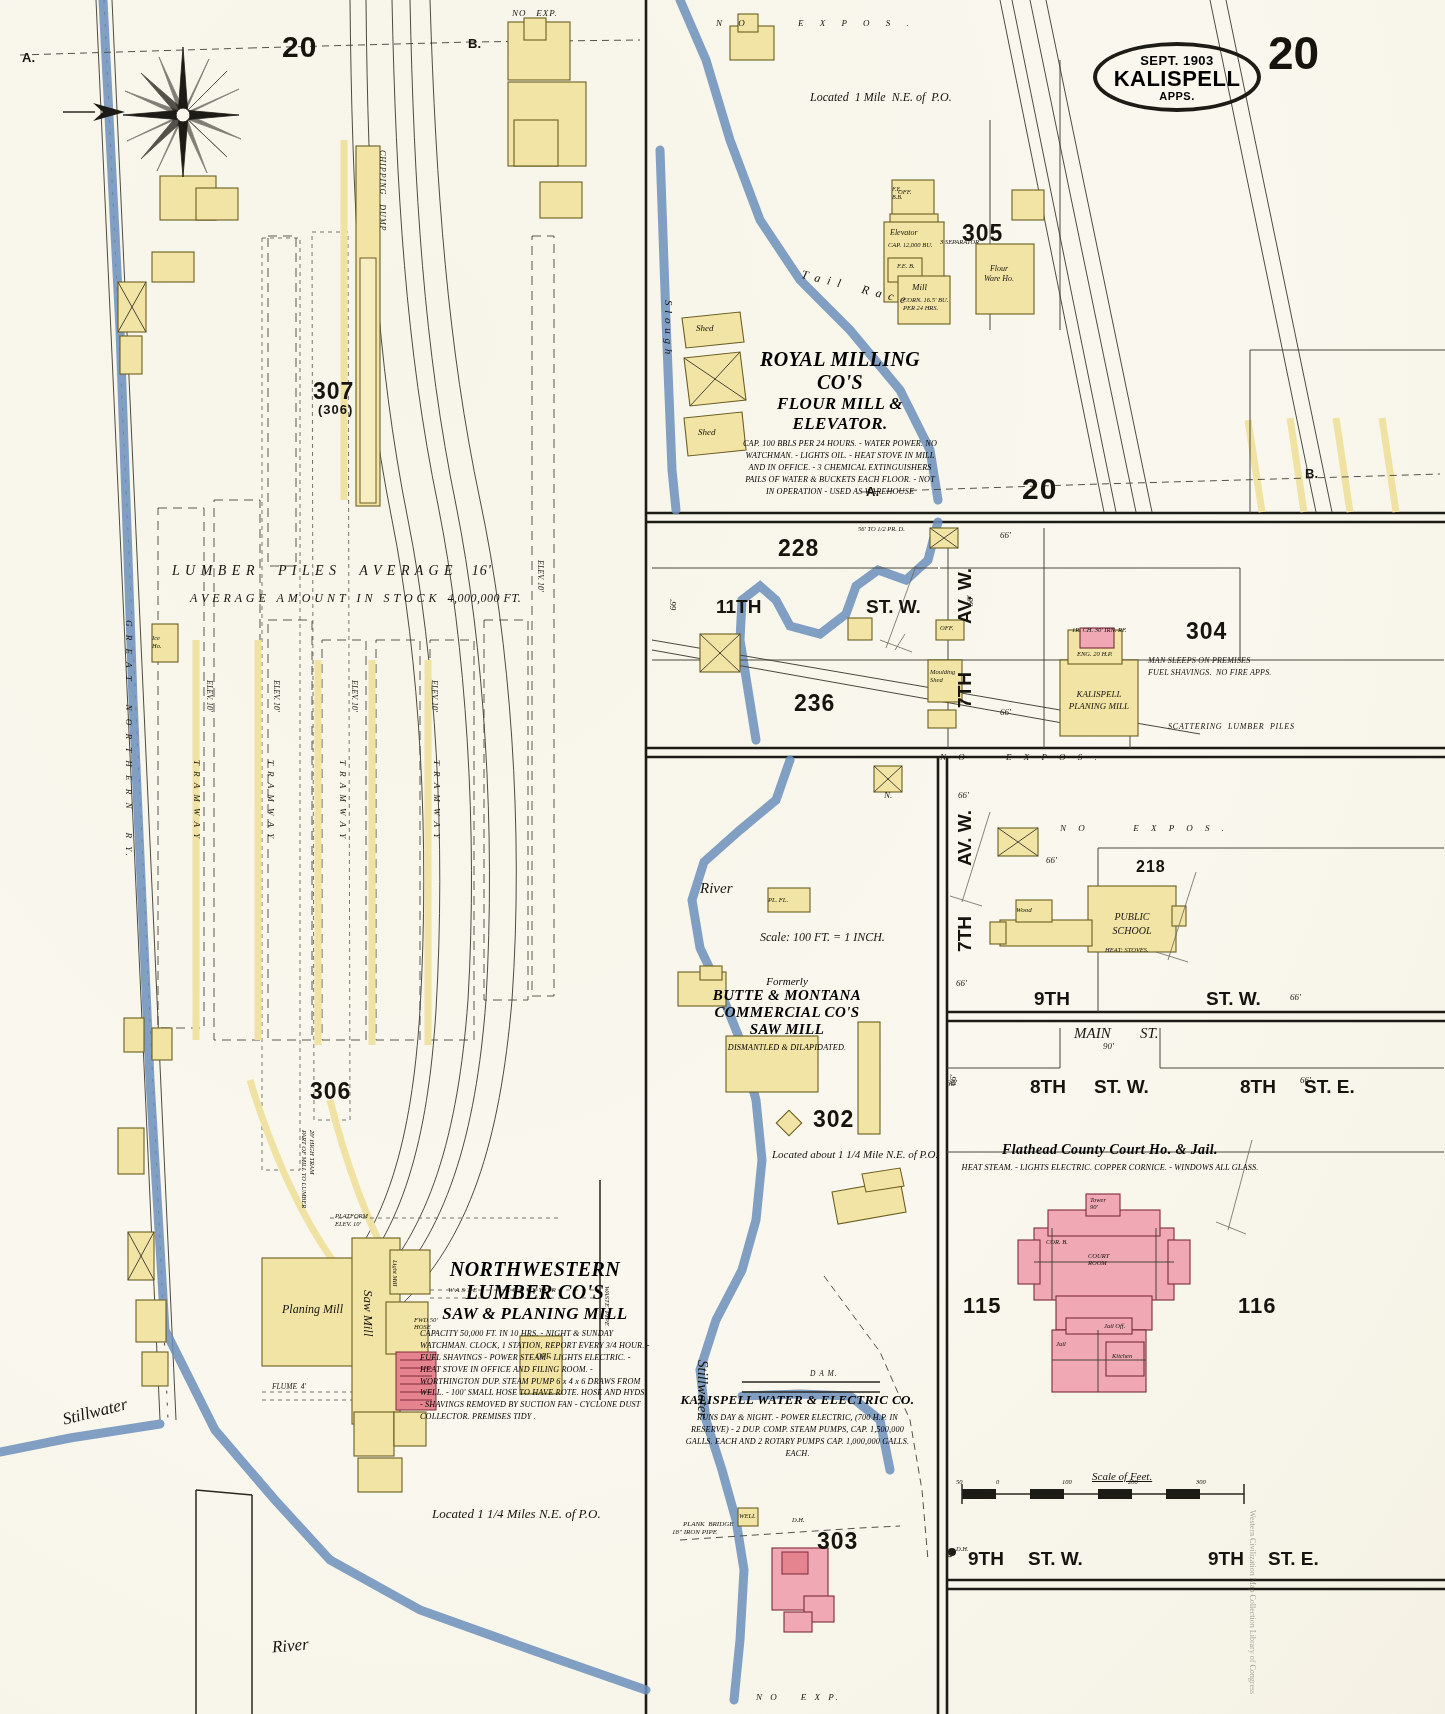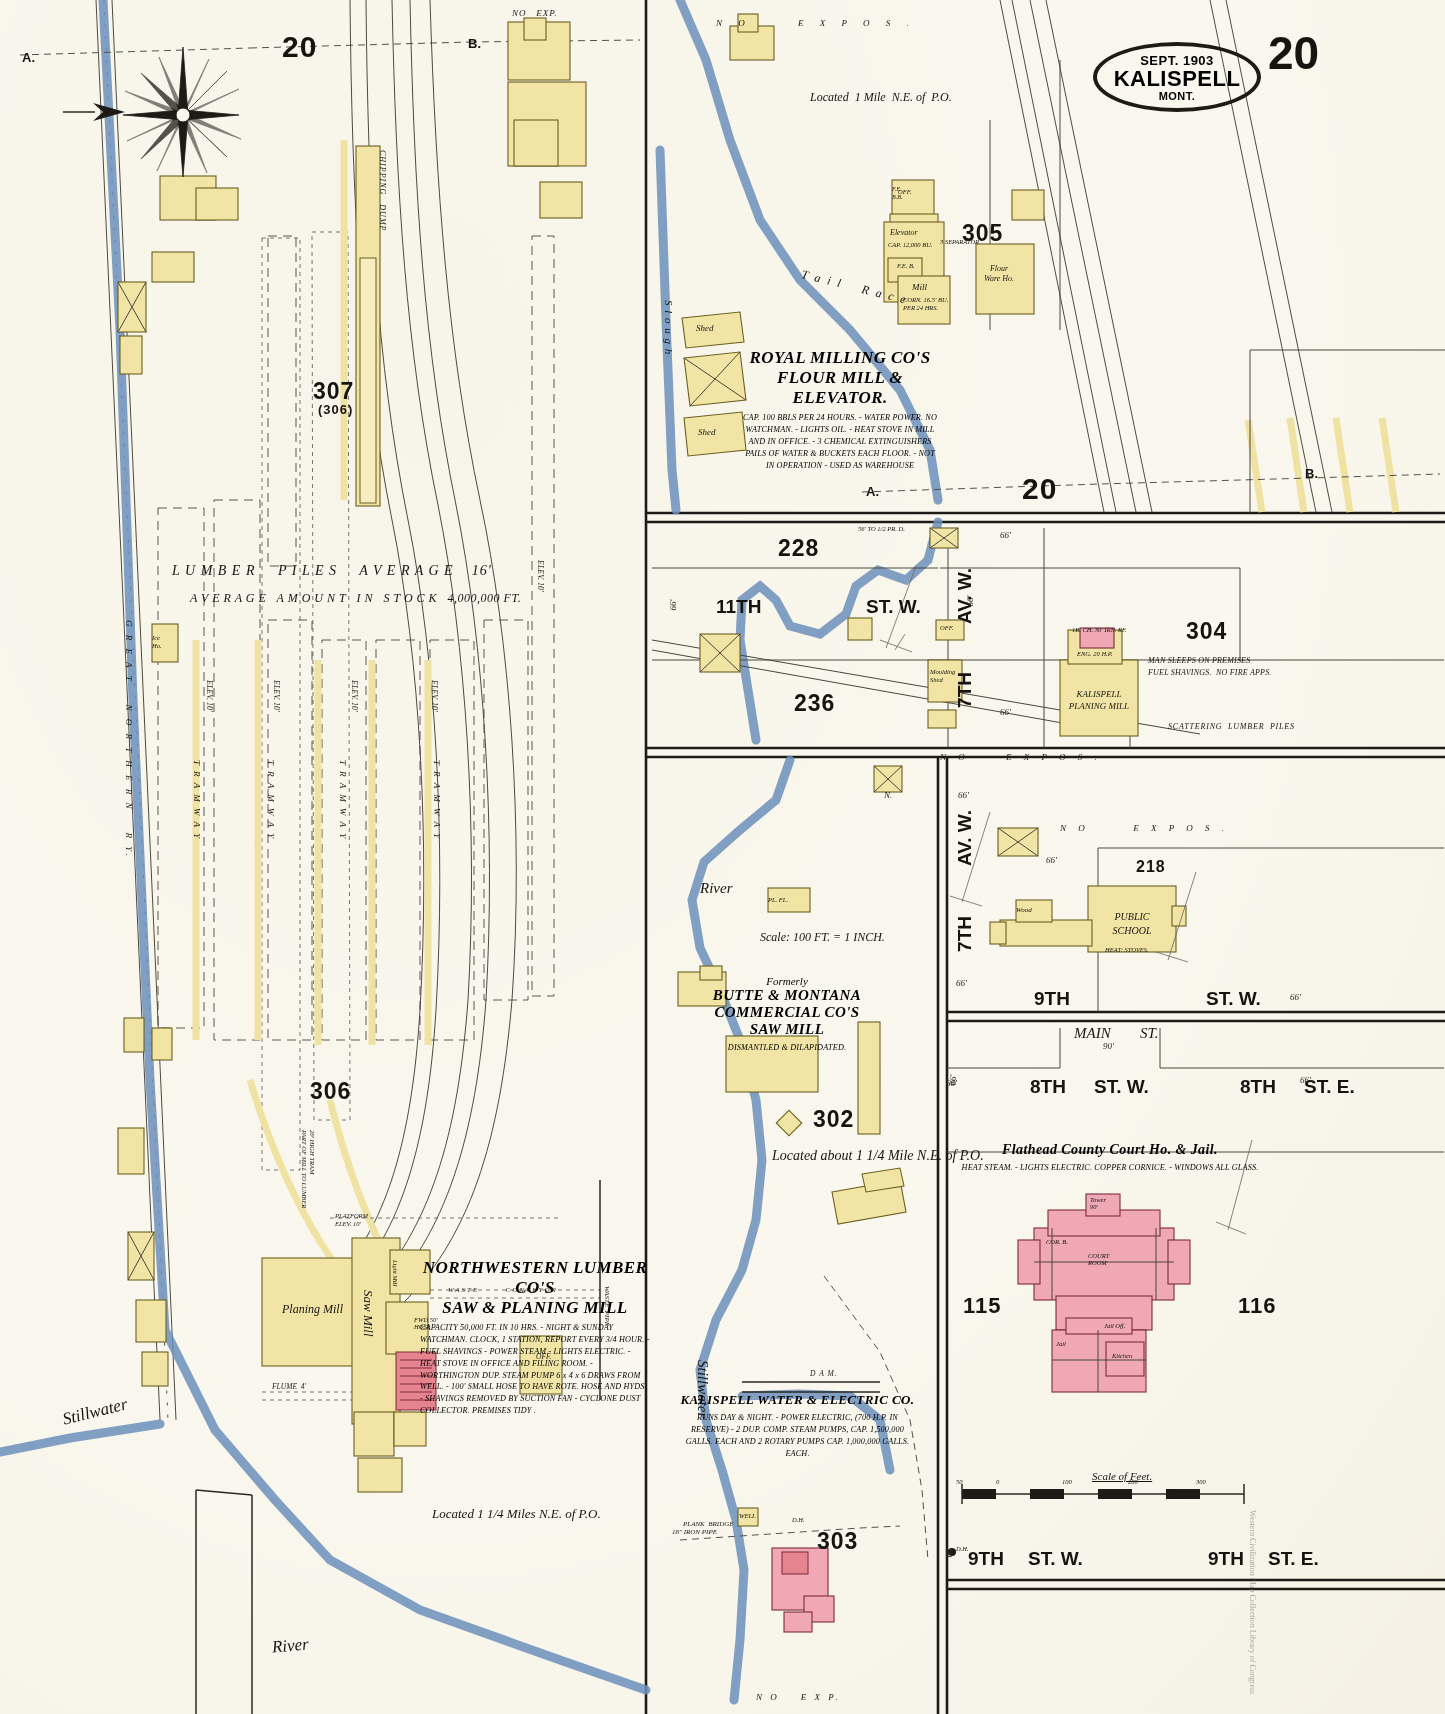--- a/index.html
+++ b/index.html
@@ -52,21 +52,21 @@
     width:160px;height:62px;border:4px solid #1d1b15;border-radius:50%;
     display:flex;flex-direction:column;align-items:center;justify-content:center;
     background:transparent;
   }
   .cart-sept{font-family:"Liberation Sans",sans-serif;font-weight:bold;font-size:13px;letter-spacing:.5px;}
   .cart-name{font-family:"Liberation Sans",sans-serif;font-weight:bold;font-size:22px;letter-spacing:.5px;line-height:1;}
   .cart-st{font-family:"Liberation Sans",sans-serif;font-weight:bold;font-size:11px;letter-spacing:.5px;}
   .pagenum{font-family:"Liberation Sans",sans-serif;font-weight:bold;font-size:46px;}
 
   .cap{position:absolute;text-align:center;}
-  .cap .l1{font-family:"Liberation Serif",serif;font-style:italic;font-weight:bold;font-size:17px;letter-spacing:.4px;}
+  .cap .l1{font-family:"Liberation Serif",serif;font-style:italic;font-weight:bold;font-size:20px;letter-spacing:.4px;}
   .cap .l2{font-family:"Liberation Serif",serif;font-style:italic;font-weight:bold;font-size:17px;letter-spacing:.4px;}
   .cap .body{font-family:"Liberation Serif",serif;font-style:italic;font-size:8.2px;line-height:1.45;letter-spacing:.15px;margin-top:4px;}
   .edge-mark{font-family:"Liberation Sans",sans-serif;font-weight:bold;font-size:12px;}
   .sidecredit{font-family:"Liberation Serif",serif;font-size:8px;color:#5a564c;}
 </style>
 </head>
 <body>
 
 <div id="sheet">
   <div id="paper"></div>
@@ -367,21 +367,21 @@
 
       <path d="M -90 -12 L -58 -3 L -90 6 L -80 -3 Z" fill="#1d1b15"></path>
       <line x1="-120" y1="-3" x2="-88" y2="-3" stroke="#1d1b15" stroke-width="1.4"></line>
     </g>
   </svg>
 
   <div class="cartouche" style="left:1093px;top:42px;">
     <div class="cart-oval">
       <div class="cart-sept">SEPT. 1903</div>
       <div class="cart-name">KALISPELL</div>
-      <div class="cart-st">MONT.</div>
+      <div class="cart-st">APPS.</div>
     </div>
   </div>
   <div class="t pagenum" style="left:1268px;top:26px;">20</div>
 
   <div class="t edge-mark" style="left:22px;top:50px;font-size:13px;">A.</div>
   <div class="t edge-mark" style="left:468px;top:36px;font-size:13px;">B.</div>
   <div class="t blocknum" style="left:282px;top:30px;font-size:30px;">20</div>
   <div class="t edge-mark" style="left:866px;top:484px;font-size:13px;">A.</div>
   <div class="t edge-mark" style="left:1305px;top:466px;font-size:13px;">B.</div>
   <div class="t blocknum" style="left:1022px;top:472px;font-size:30px;">20</div>
@@ -463,21 +463,21 @@
     <div class="body">HEAT STEAM. - LIGHTS ELECTRIC.
 COPPER CORNICE. - WINDOWS ALL GLASS.</div>
   </div>
 
   <div class="t tiny" style="left:1148px;top:655px;line-height:1.5;">MAN SLEEPS ON PREMISES
 FUEL SHAVINGS.  NO FIRE APPS.</div>
   <div class="t tiny" style="left:1168px;top:722px;letter-spacing:.8px;">SCATTERING  LUMBER  PILES</div>
   <div class="t handl" style="left:172px;top:563px;font-size:14px;letter-spacing:1px;">L U M B E R     P I L E S     A V E R A G E    16'</div>
   <div class="t handl" style="left:190px;top:591px;font-size:12px;letter-spacing:.5px;">A V E R A G E   A M O U N T   I N   S T O C K   4,000,000 FT.</div>
   <div class="t handl" style="left:810px;top:90px;font-size:12px;">Located  1 Mile  N.E. of  P.O.</div>
-  <div class="t handl" style="left:772px;top:1148px;font-size:14px;">Located about 1 1/4 Mile N.E. of P.O.</div>
+  <div class="t handl" style="left:772px;top:1148px;font-size:11px;">Located about 1 1/4 Mile N.E. of P.O.</div>
   <div class="t handl" style="left:432px;top:1506px;font-size:13px;">Located 1 1/4 Miles N.E. of P.O.</div>
   <div class="t lbl spaced" style="left:716px;top:18px;font-size:9px;">N O     E X P O S .</div>
   <div class="t lbl" style="left:512px;top:8px;font-size:9px;letter-spacing:1px;">NO   EXP.</div>
   <div class="t lbl" style="left:940px;top:752px;font-size:9px;letter-spacing:5px;">N O     E X P O S .</div>
   <div class="t lbl" style="left:1060px;top:823px;font-size:9px;letter-spacing:5px;">N O      E X P O S .</div>
   <div class="t lbl" style="left:756px;top:1692px;font-size:9px;letter-spacing:3px;">N O    E X P.</div>
 
   <div class="t lbl" style="left:892px;top:186px;font-size:6px;line-height:1.3;">F.E.
 B.B.</div>
   <div class="t lbl" style="left:890px;top:228px;font-size:8px;">Elevator</div>

